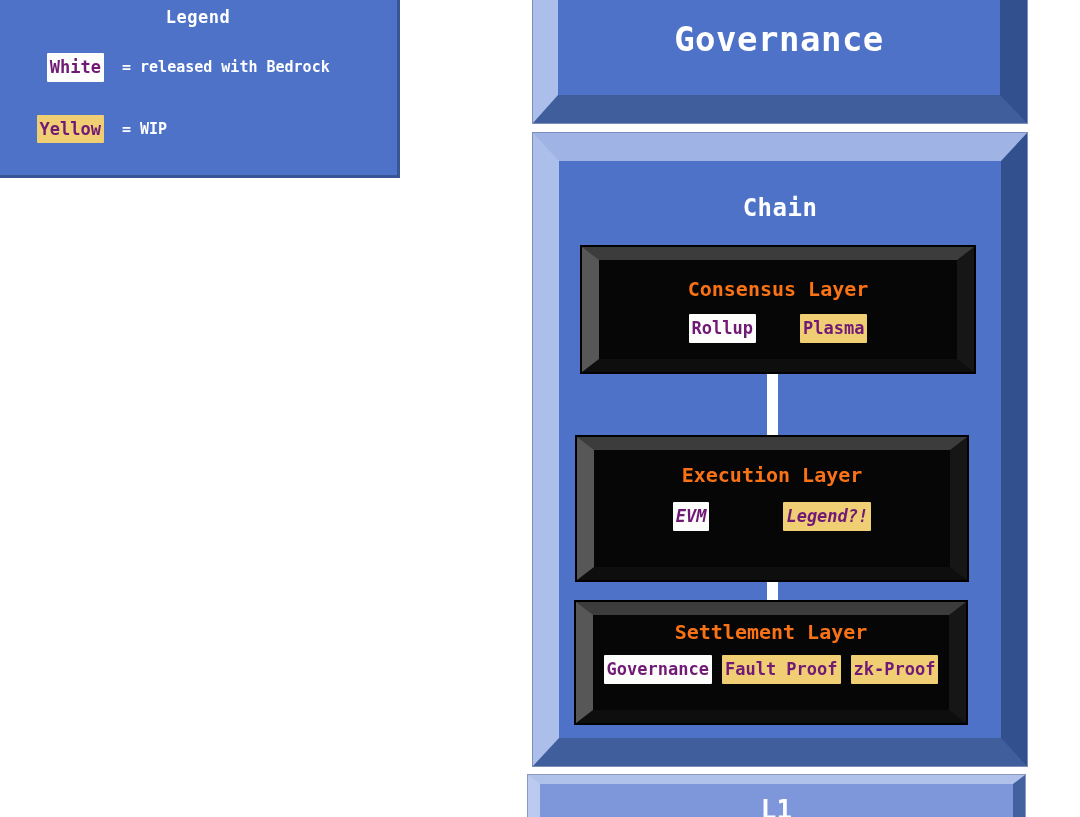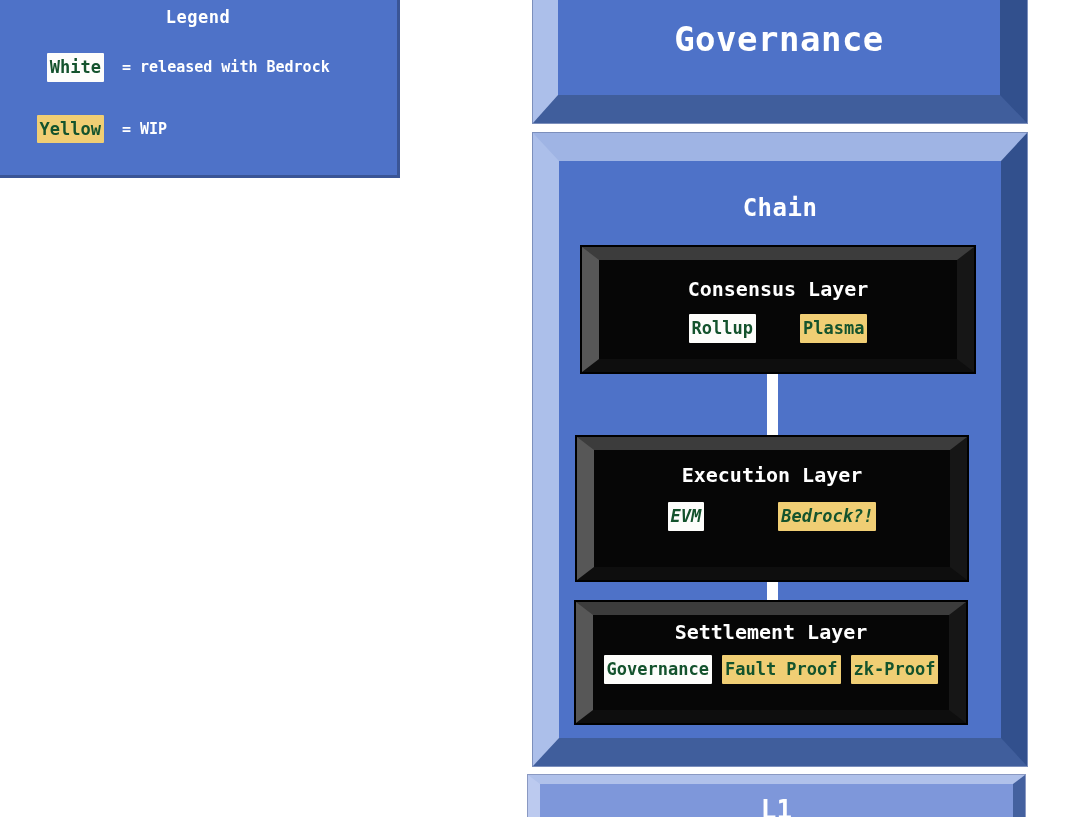--- a/index.html
+++ b/index.html
@@ -15,21 +15,21 @@
   .legend-title{
     text-align:center;color:#ffffff;font-size:17px;padding-top:12px;letter-spacing:.5px;
   }
   .legend-row{display:flex;align-items:center;}
   .legend-row.first{margin-top:26px;}
   .legend-row.second{margin-top:33px;}
   .chip-col{width:105px;display:flex;justify-content:flex-end;}
   .legend-desc{margin-left:18px;color:#ffffff;font-size:15px;white-space:pre;}
   
   .chip{
-    display:inline-block;color:#14532d;font-size:17px;line-height:1.45;
+    display:inline-block;color:#701a75;font-size:17px;line-height:1.45;
     padding:2px 3px;border-radius:1px;white-space:nowrap;
   }
   .chip.white{background:#fdfdfb;}
   .chip.yellow{background:#F0CE74;}
   
   .bevel-blue{
     position:absolute;box-sizing:border-box;background:#4E72C8;
     border-style:solid;
     border-color:#9FB4E4 #32508D #405E9C #ACBFEA;
     box-shadow:0 0 0 1px #7C8FBC;
@@ -55,21 +55,21 @@
   .layer{
     position:absolute;box-sizing:border-box;background:#060606;z-index:3;
     border-style:solid;border-width:13px 17px 13px 17px;
     border-color:#3C3C3C #161616 #0E0E0E #575757;
     box-shadow:0 0 0 2px #000000;
     display:flex;flex-direction:column;align-items:center;
   }
   .layer.consensus{left:582px;top:247px;width:392px;height:125px;padding-top:18px;}
   .layer.execution{left:577px;top:437px;width:390px;height:143px;padding-top:14px;}
   .layer.settlement{left:576px;top:602px;width:390px;height:121px;padding-top:6px;}
-  .layer-title{color:#ffffff;font-size:20px;line-height:22px;white-space:nowrap;}
+  .layer-title{color:#f97316;font-size:20px;line-height:22px;white-space:nowrap;}
   .chip-row{display:flex;align-items:center;}
   .layer.consensus .chip-row{margin-top:14px;gap:44px;}
   .layer.execution  .chip-row{margin-top:16px;gap:74px;font-style:italic;}
   .layer.settlement .chip-row{margin-top:12px;gap:10px;}
   
   .l1{
     position:absolute;left:528px;top:775px;width:497px;height:70px;
     box-sizing:border-box;background:#7E97DA;
     border-style:solid;border-width:9px 12px 9px 12px;
     border-color:#B0C1EA #44619F #5B78B8 #BCCAEF;
@@ -114,21 +114,21 @@
     <div class="chip-row">
       <span class="chip white">Rollup</span>
       <span class="chip yellow">Plasma</span>
     </div>
   </div>
 
   <div class="layer execution">
     <div class="layer-title">Execution Layer</div>
     <div class="chip-row">
       <span class="chip white">EVM</span>
-      <span class="chip yellow">Bedrock?!</span>
+      <span class="chip yellow">Legend?!</span>
     </div>
   </div>
 
   <div class="layer settlement">
     <div class="layer-title">Settlement Layer</div>
     <div class="chip-row">
       <span class="chip white">Governance</span>
       <span class="chip yellow">Fault Proof</span>
       <span class="chip yellow">zk-Proof</span>
     </div>

